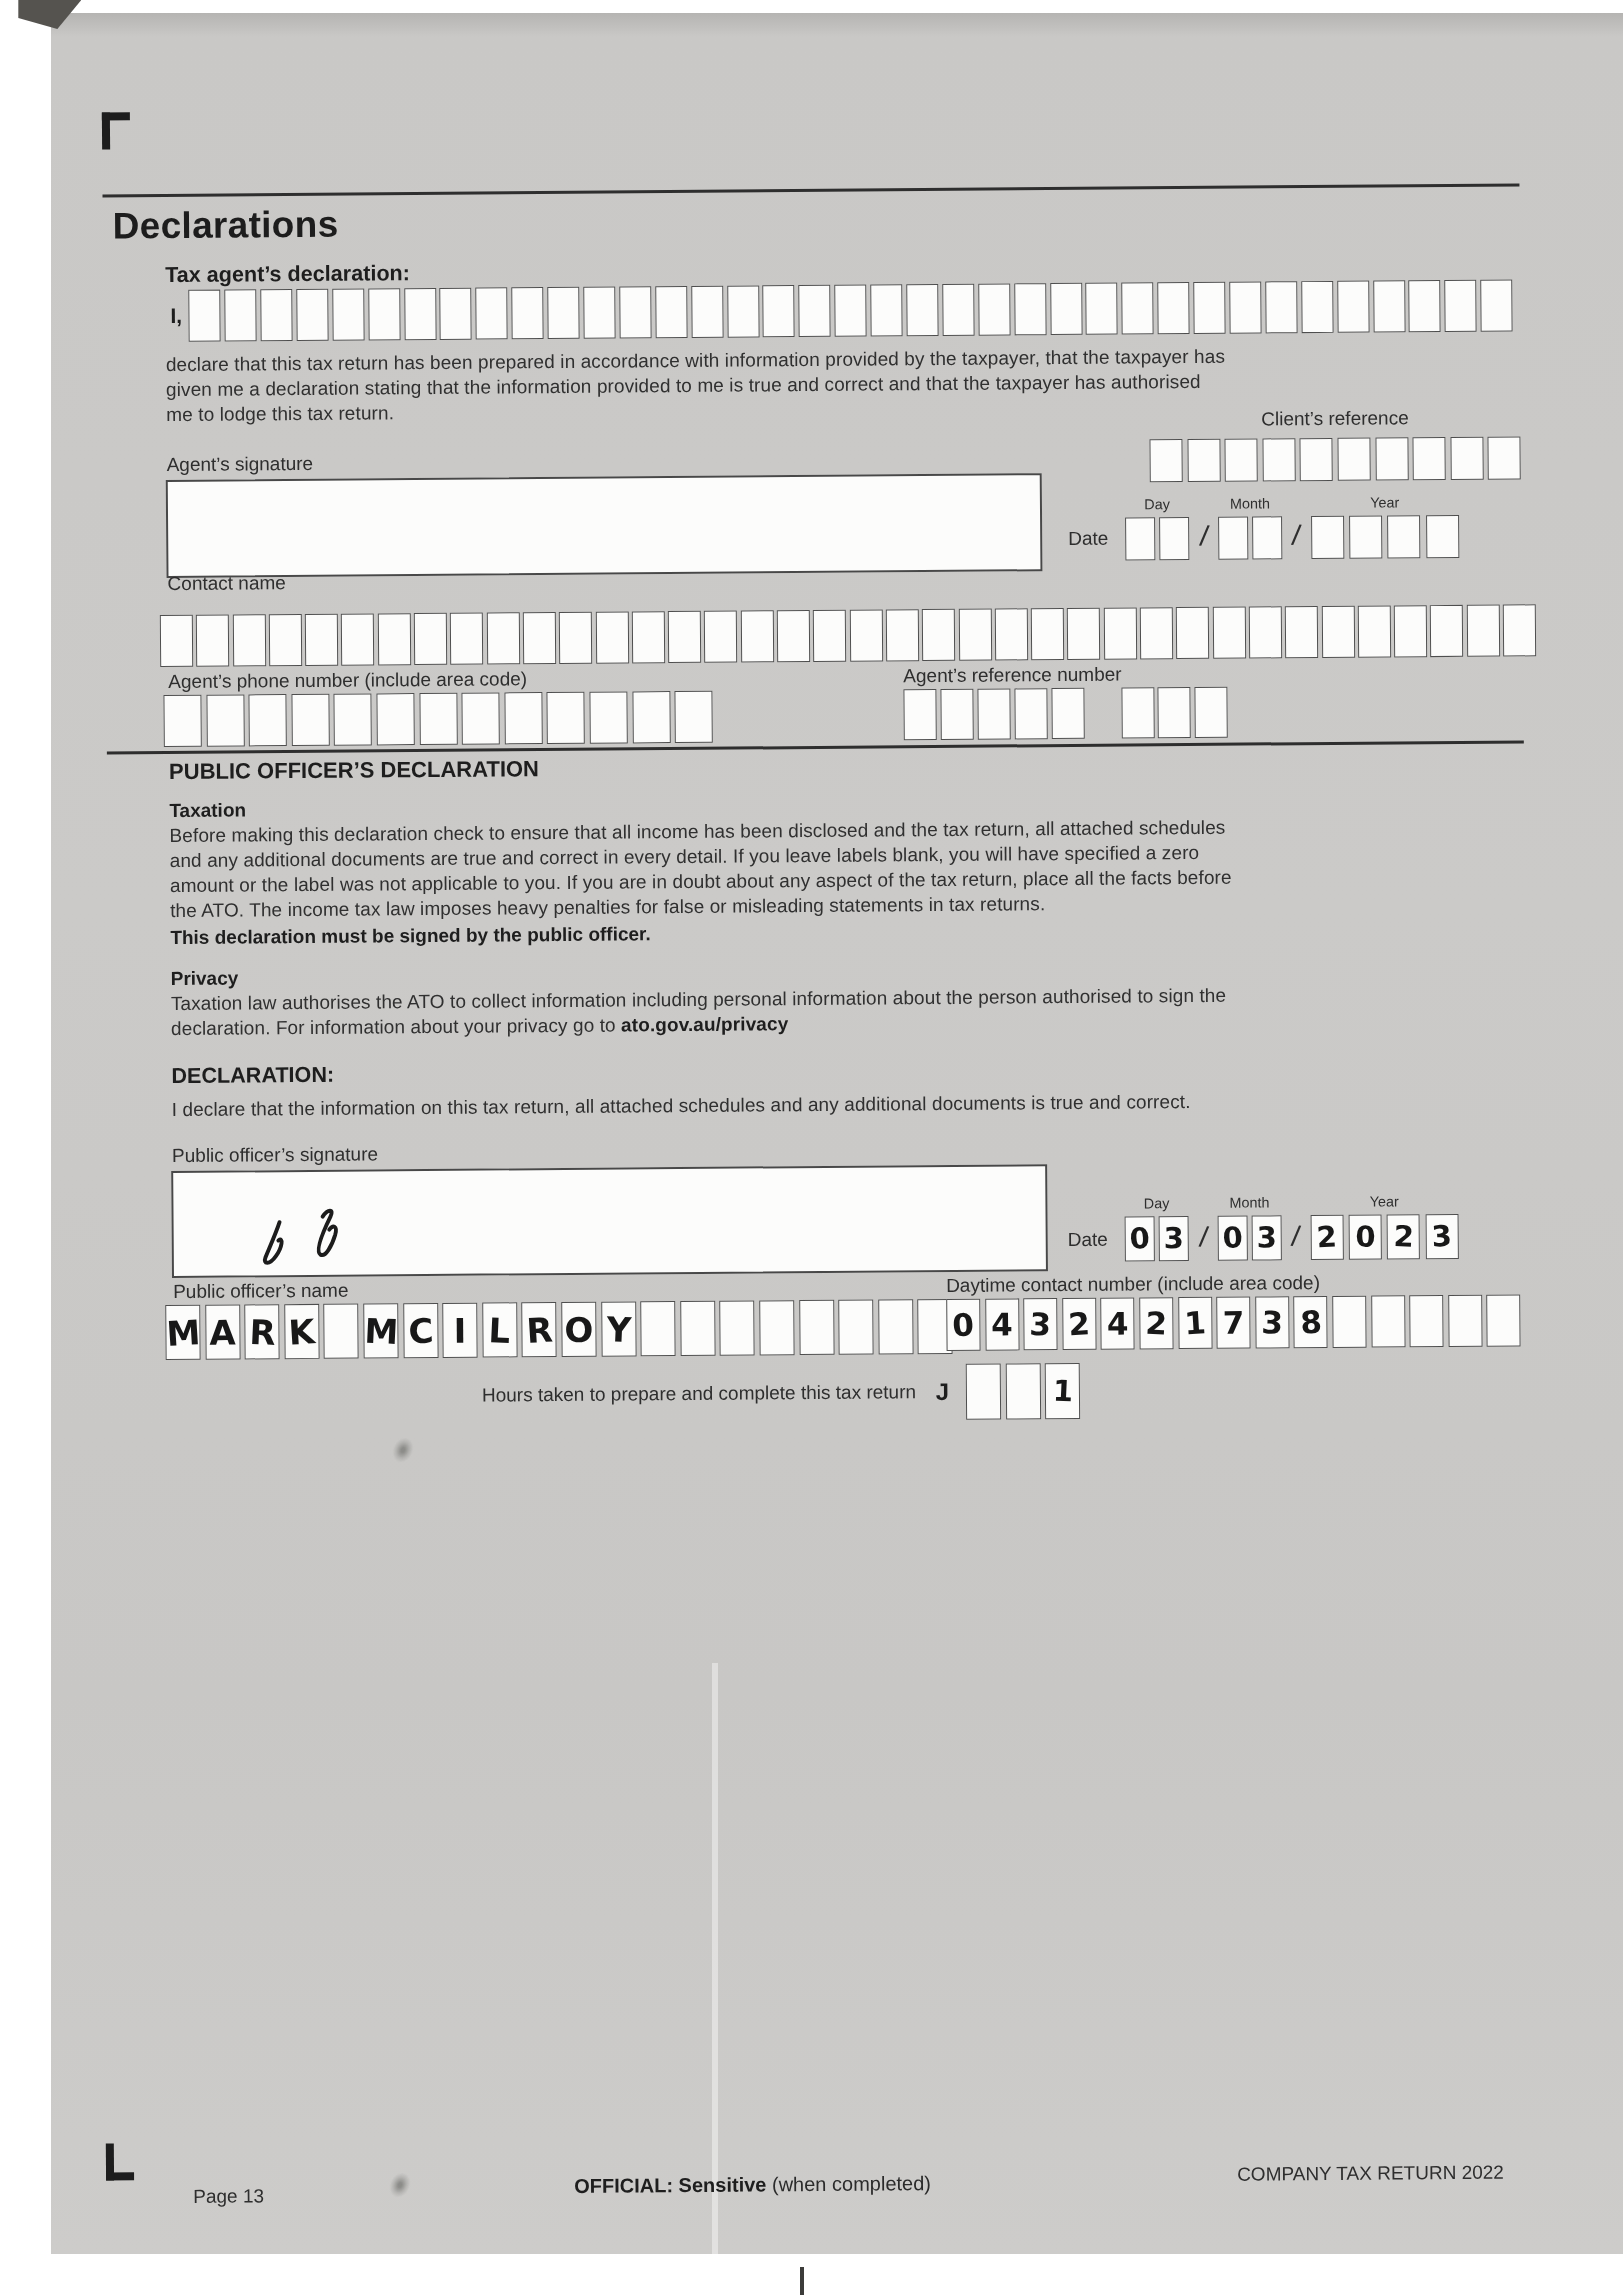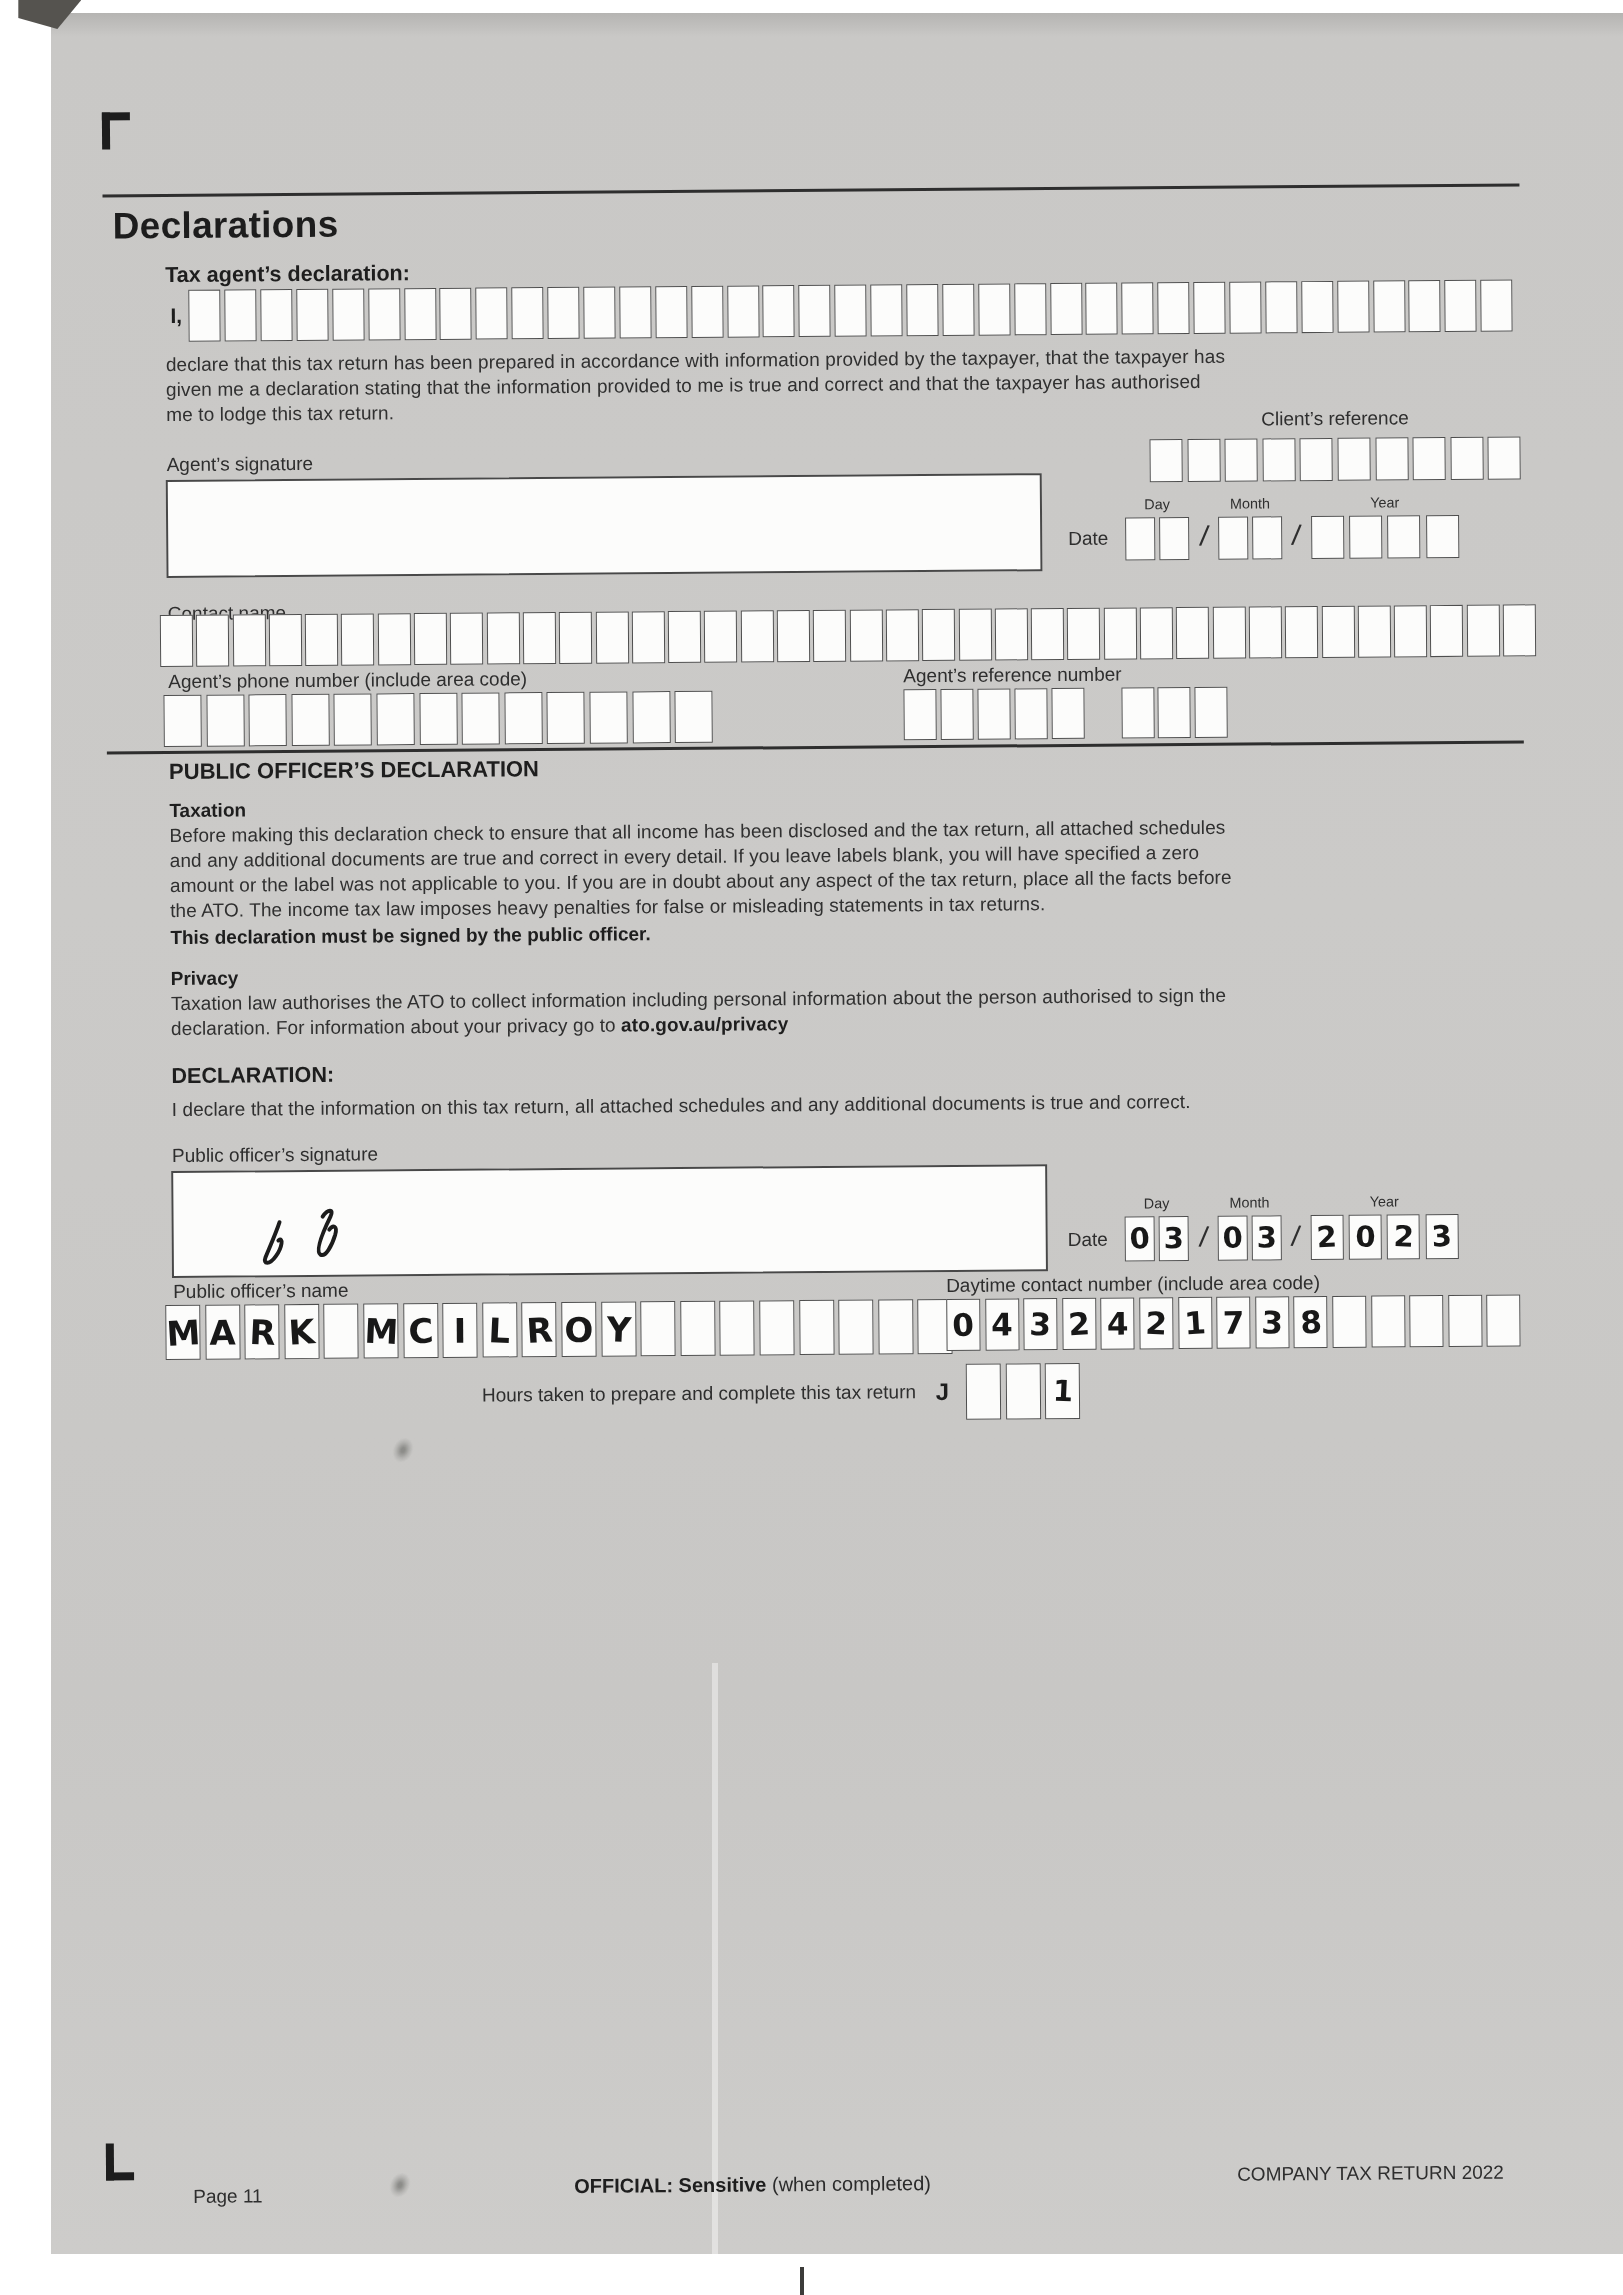--- a/index.html
+++ b/index.html
@@ -161,21 +161,21 @@
       <span class="t-small">Year</span>
       <div class="cellrow" style="--w:33px;--h:43px;--gap:5.2px;">
           <div class="cell"></div>
           <div class="cell"></div>
           <div class="cell"></div>
           <div class="cell"></div>
         </div>
     </div>
   </div>
 
-  <div class="abs t-label" style="left:172px;top:598px;">Contact name</div>
+  <div class="abs t-label" style="left:172px;top:568px;">Contact name</div>
   <div class="abs cellrow" style="left:164px;top:610px;--w:33px;--h:52px;--gap:3.3px;">
       <div class="cell"></div>
       <div class="cell"></div>
       <div class="cell"></div>
       <div class="cell"></div>
       <div class="cell"></div>
       <div class="cell"></div>
       <div class="cell"></div>
       <div class="cell"></div>
       <div class="cell"></div>
@@ -409,20 +409,20 @@
     <span class="b" style="font-size:24px;margin:0 17px 0 19.6px;">J</span>
     <div class="cellrow" style="--w:35px;--h:56px;--gap:4.6px;--fs:29px;">
         <div class="cell"></div>
         <div class="cell"></div>
         <div class="cell">
           <span class="hw" style="transform: rotate(3deg);">1</span>
         </div>
       </div>
   </div>
 
-  <div class="abs t-label" style="left:185px;top:2181px;">Page 11</div>
+  <div class="abs t-label" style="left:185px;top:2181px;">Page 13</div>
   <div class="abs" style="left:566px;top:2173px;font-size:20px;">
     <span class="b">OFFICIAL: Sensitive</span><span> (when completed)</span>
   </div>
   <div class="abs t-label" style="left:1229px;top:2167px;">COMPANY TAX RETURN 2022</div>
 
 </div>
 
 
 </body></html>

